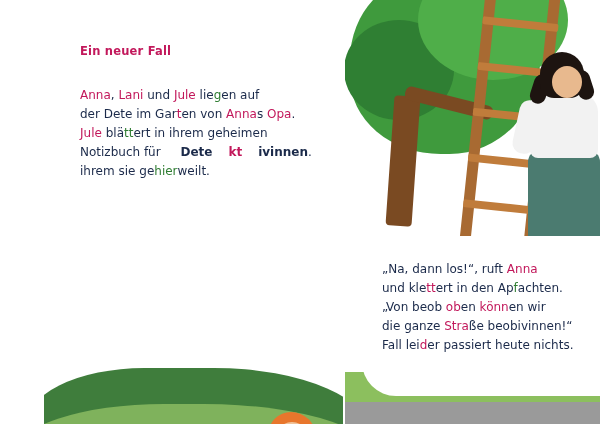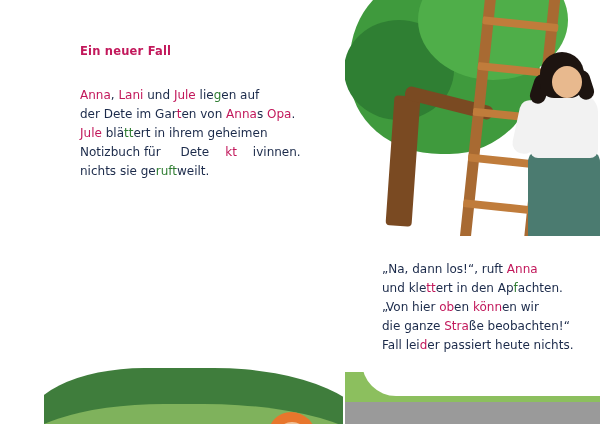--- a/index.html
+++ b/index.html
@@ -74,21 +74,21 @@
     margin: 0 0 28px 0;
   }
   .body-line {
     font-size: 12px;
     line-height: 19px;
     color: #1b2a4a;
     white-space: nowrap;
   }
   .w-pink  { color: #c2185b; }
   .w-green { color: #2f7d32; }
-  .w-bold  { font-weight: 400; padding-left: 16px; }
+  .w-bold  { font-weight: 700; padding-left: 16px; }
 
   
   .right-page {
     position: absolute;
     left: 300px; top: 0;
     width: 300px; height: 424px;
     overflow: hidden;
     background: #ffffff;
   }
   .r-sky {
@@ -257,21 +257,21 @@
 
     </div>
 
     <div class="left-text">
       <div class="heading">Ein neuer Fall</div>
       <div id="left-lines">
           <div class="body-line"><span class="w-pink">Anna</span><span class="w-navy">, </span><span class="w-pink">Lani</span><span class="w-navy"> und </span><span class="w-pink">Jule</span><span class="w-navy"> lie</span><span class="w-green">g</span><span class="w-navy">en auf</span></div>
           <div class="body-line"><span class="w-navy">der Dete im Gar</span><span class="w-pink">t</span><span class="w-navy">en von </span><span class="w-pink">Anna</span><span class="w-navy">s </span><span class="w-pink">Opa</span><span class="w-navy">.</span></div>
           <div class="body-line"><span class="w-pink">Jule</span><span class="w-navy"> blä</span><span class="w-green">tt</span><span class="w-navy">ert in ihrem geheimen</span></div>
           <div class="body-line"><span class="w-navy">Notizbuch für </span><span class="w-navy w-bold">Dete</span><span class="w-pink w-bold">kt</span><span class="w-navy w-bold">ivinnen</span><span class="w-navy">.</span></div>
-          <div class="body-line"><span class="w-navy">nichts sie ge</span><span class="w-green">ruft</span><span class="w-navy">weilt.</span></div>
+          <div class="body-line"><span class="w-navy">ihrem sie ge</span><span class="w-green">hier</span><span class="w-navy">weilt.</span></div>
         </div>
     </div>
   </div>
 
   <div class="right-page">
     <div class="r-sky">
       <div class="tree-crown"></div>
       <div class="tree-crown3"></div>
       <div class="tree-crown2"></div>
       <div class="trunk"></div>
@@ -303,21 +303,21 @@
 
       <div class="r-bottom-green"></div>
       <div class="r-bottom-road"></div>
       <div class="r-panel"></div>
     </div>
 
     <div class="right-text">
       <div id="right-lines">
           <div class="body-line"><span class="w-navy">„Na, dann los!“, ruft </span><span class="w-pink">Anna</span></div>
           <div class="body-line"><span class="w-navy">und kle</span><span class="w-pink">tt</span><span class="w-navy">ert in den </span><span class="w-navy">Ap</span><span class="w-green">f</span><span class="w-navy">achten.</span></div>
-          <div class="body-line"><span class="w-navy">„Von hier </span><span class="w-pink">ob</span><span class="w-navy">en </span><span class="w-pink">könn</span><span class="w-navy">en wir</span></div>
-          <div class="body-line"><span class="w-navy">die ganze </span><span class="w-pink">Stra</span><span class="w-navy">ß</span><span class="w-navy">e </span><span class="w-navy">beob</span><span class="w-navy">achten!“</span></div>
+          <div class="body-line"><span class="w-navy">„Von beob </span><span class="w-pink">ob</span><span class="w-navy">en </span><span class="w-pink">könn</span><span class="w-navy">en wir</span></div>
+          <div class="body-line"><span class="w-navy">die ganze </span><span class="w-pink">Stra</span><span class="w-navy">ß</span><span class="w-navy">e </span><span class="w-navy">beob</span><span class="w-navy">ivinnen!“</span></div>
           <div class="body-line"><span class="w-navy">Fall lei</span><span class="w-pink">d</span><span class="w-navy">er passiert heute nichts.</span></div>
         </div>
     </div>
   </div>
 
   <div class="gutter"></div>
 </div>
 
 </body></html>

